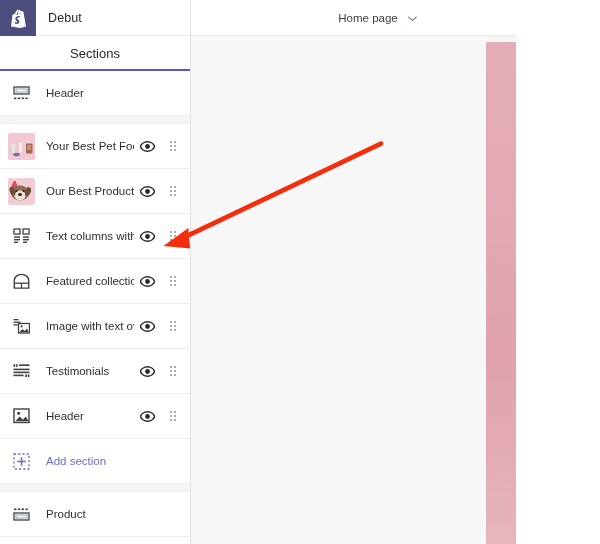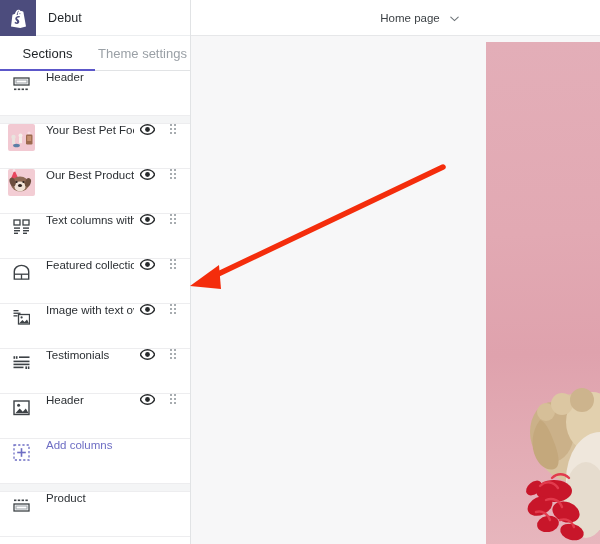--- a/index.html
+++ b/index.html
@@ -2,21 +2,21 @@
 <html><head>
 <meta charset="utf-8">
 <style>
   * { box-sizing: border-box; margin: 0; padding: 0; }
   html, body {
     width: 600px; height: 544px;
     font-family: "Liberation Sans", sans-serif;
     background: #ffffff;
     overflow: hidden;
   }
-  #app { position: relative; width: 600px; height: 544px; display: flex; }
+  #app { position: relative; width: 516px; height: 544px; display: flex; }
 
   
   .sidebar {
     width: 191px; height: 544px;
     background: #ffffff;
     border-right: 1px solid #e1e3e5;
     position: relative;
     flex: 0 0 191px;
   }
   .topbar {
@@ -41,21 +41,21 @@
     font-size: 13px; color: #9aa0a6; position: relative; cursor: pointer;
   }
   .tab.active { color: #1f2326; }
   .tab.active::after {
     content: ""; position: absolute; left: 0; right: 0; bottom: -1px;
     height: 2.5px; background: #5c57c9;
   }
 
   .list { position: relative; }
   .row {
-    height: 45px; display: flex; align-items: flex-start;
+    height: 45px; display: flex; align-items: center;
     padding: 0 0 0 8px; background: #fff;
     border-bottom: 1px solid #ededef;
     cursor: pointer; position: relative;
   }
   .gap { height: 8px; background: #f4f5f6; border-bottom: 1px solid #ededef; }
 
   .thumb {
     width: 27px; height: 27px; border-radius: 2px;
     flex: 0 0 27px; overflow: hidden; position: relative;
   }
@@ -118,23 +118,20 @@
             <path d="M11.3 2.0c-.2-.1-.5-.1-.8.0-.5-.7-1.2-1.2-2.1-1.2-1.6 0-2.9 1.7-3.4 4.0l-1.9.6c-.6.2-.6.2-.7.8L1 17.4l9.3 1.6L16 17.6 13.4 3.0c0-.4-.1-.5-.4-.6l-1.7-.4zM8.4 5.5l-2.1.7c.4-1.6 1.2-2.6 1.9-2.9-.1.4-.2.9-.2 1.5v.7zM8.4 1.8c.3 0 .6.1.8.3-.9.5-1.9 1.7-2.4 4.0l-.3.1c.5-2.0 1.4-4.4 1.9-4.4zm1.3 7.0c-.5-.2-.9-.3-1.4-.3-1.1 0-1.2.7-1.2 1.0 0 .8 2.2 1.1 2.2 3.1 0 1.5-1.0 2.5-2.3 2.5-1.6 0-2.4-1.0-2.4-1.0l.4-1.4s.8.7 1.5.7c.4 0 .6-.4.6-.6 0-1.1-1.8-1.2-1.8-3.0 0-1.5 1.1-2.9 3.3-2.9.9 0 1.3.2 1.3.2l-.6 1.7zM9.3 3.7c.6.1 1.1.6 1.4 1.3l-1.1.3v-.3c0-.5-.1-.9-.3-1.3z" fill="#ffffff"></path>
           </svg>
         </span>
       </div>
       <div class="shop-name">Debut</div>
     </div>
 
     <div class="tabs">
       <div class="tab active">
         <span>Sections</span>
-      </div>
-      <div class="tab">
-        <span>Theme settings</span>
       </div>
     </div>
 
     <div class="list">
 
       <div class="row">
         <span class="ico">
           <svg width="17" height="15" viewBox="0 0 17 15">
             <rect x="1" y="1" width="15" height="7" fill="none" stroke="#3d4246" stroke-width="1.3"></rect>
             <rect x="3" y="3" width="11" height="3" fill="none" stroke="#9aa0a6" stroke-width="1"></rect>
@@ -375,21 +372,21 @@
       <div class="row">
         <span class="ico">
           <svg width="17" height="17" viewBox="0 0 17 17">
             <rect x="1" y="1" width="15" height="15" fill="none" stroke="#6e6ec4" stroke-width="1.3" stroke-dasharray="2.2 2"></rect>
             <g fill="#6e6ec4">
                 <rect x="7.7" y="4.2" width="1.6" height="8.6"></rect>
                 <rect x="4.2" y="7.7" width="8.6" height="1.6"></rect>
               </g>
           </svg>
         </span>
-        <span class="label add">Add columns</span>
+        <span class="label add">Add section</span>
       </div>
 
       <div class="gap"></div>
 
       <div class="row">
         <span class="ico">
           <svg width="17" height="15" viewBox="0 0 17 15">
             <g fill="#3d4246">
                 <rect x="1" y="1.5" width="2.4" height="1.6"></rect>
                 <rect x="4.8" y="1.5" width="2.4" height="1.6"></rect>

